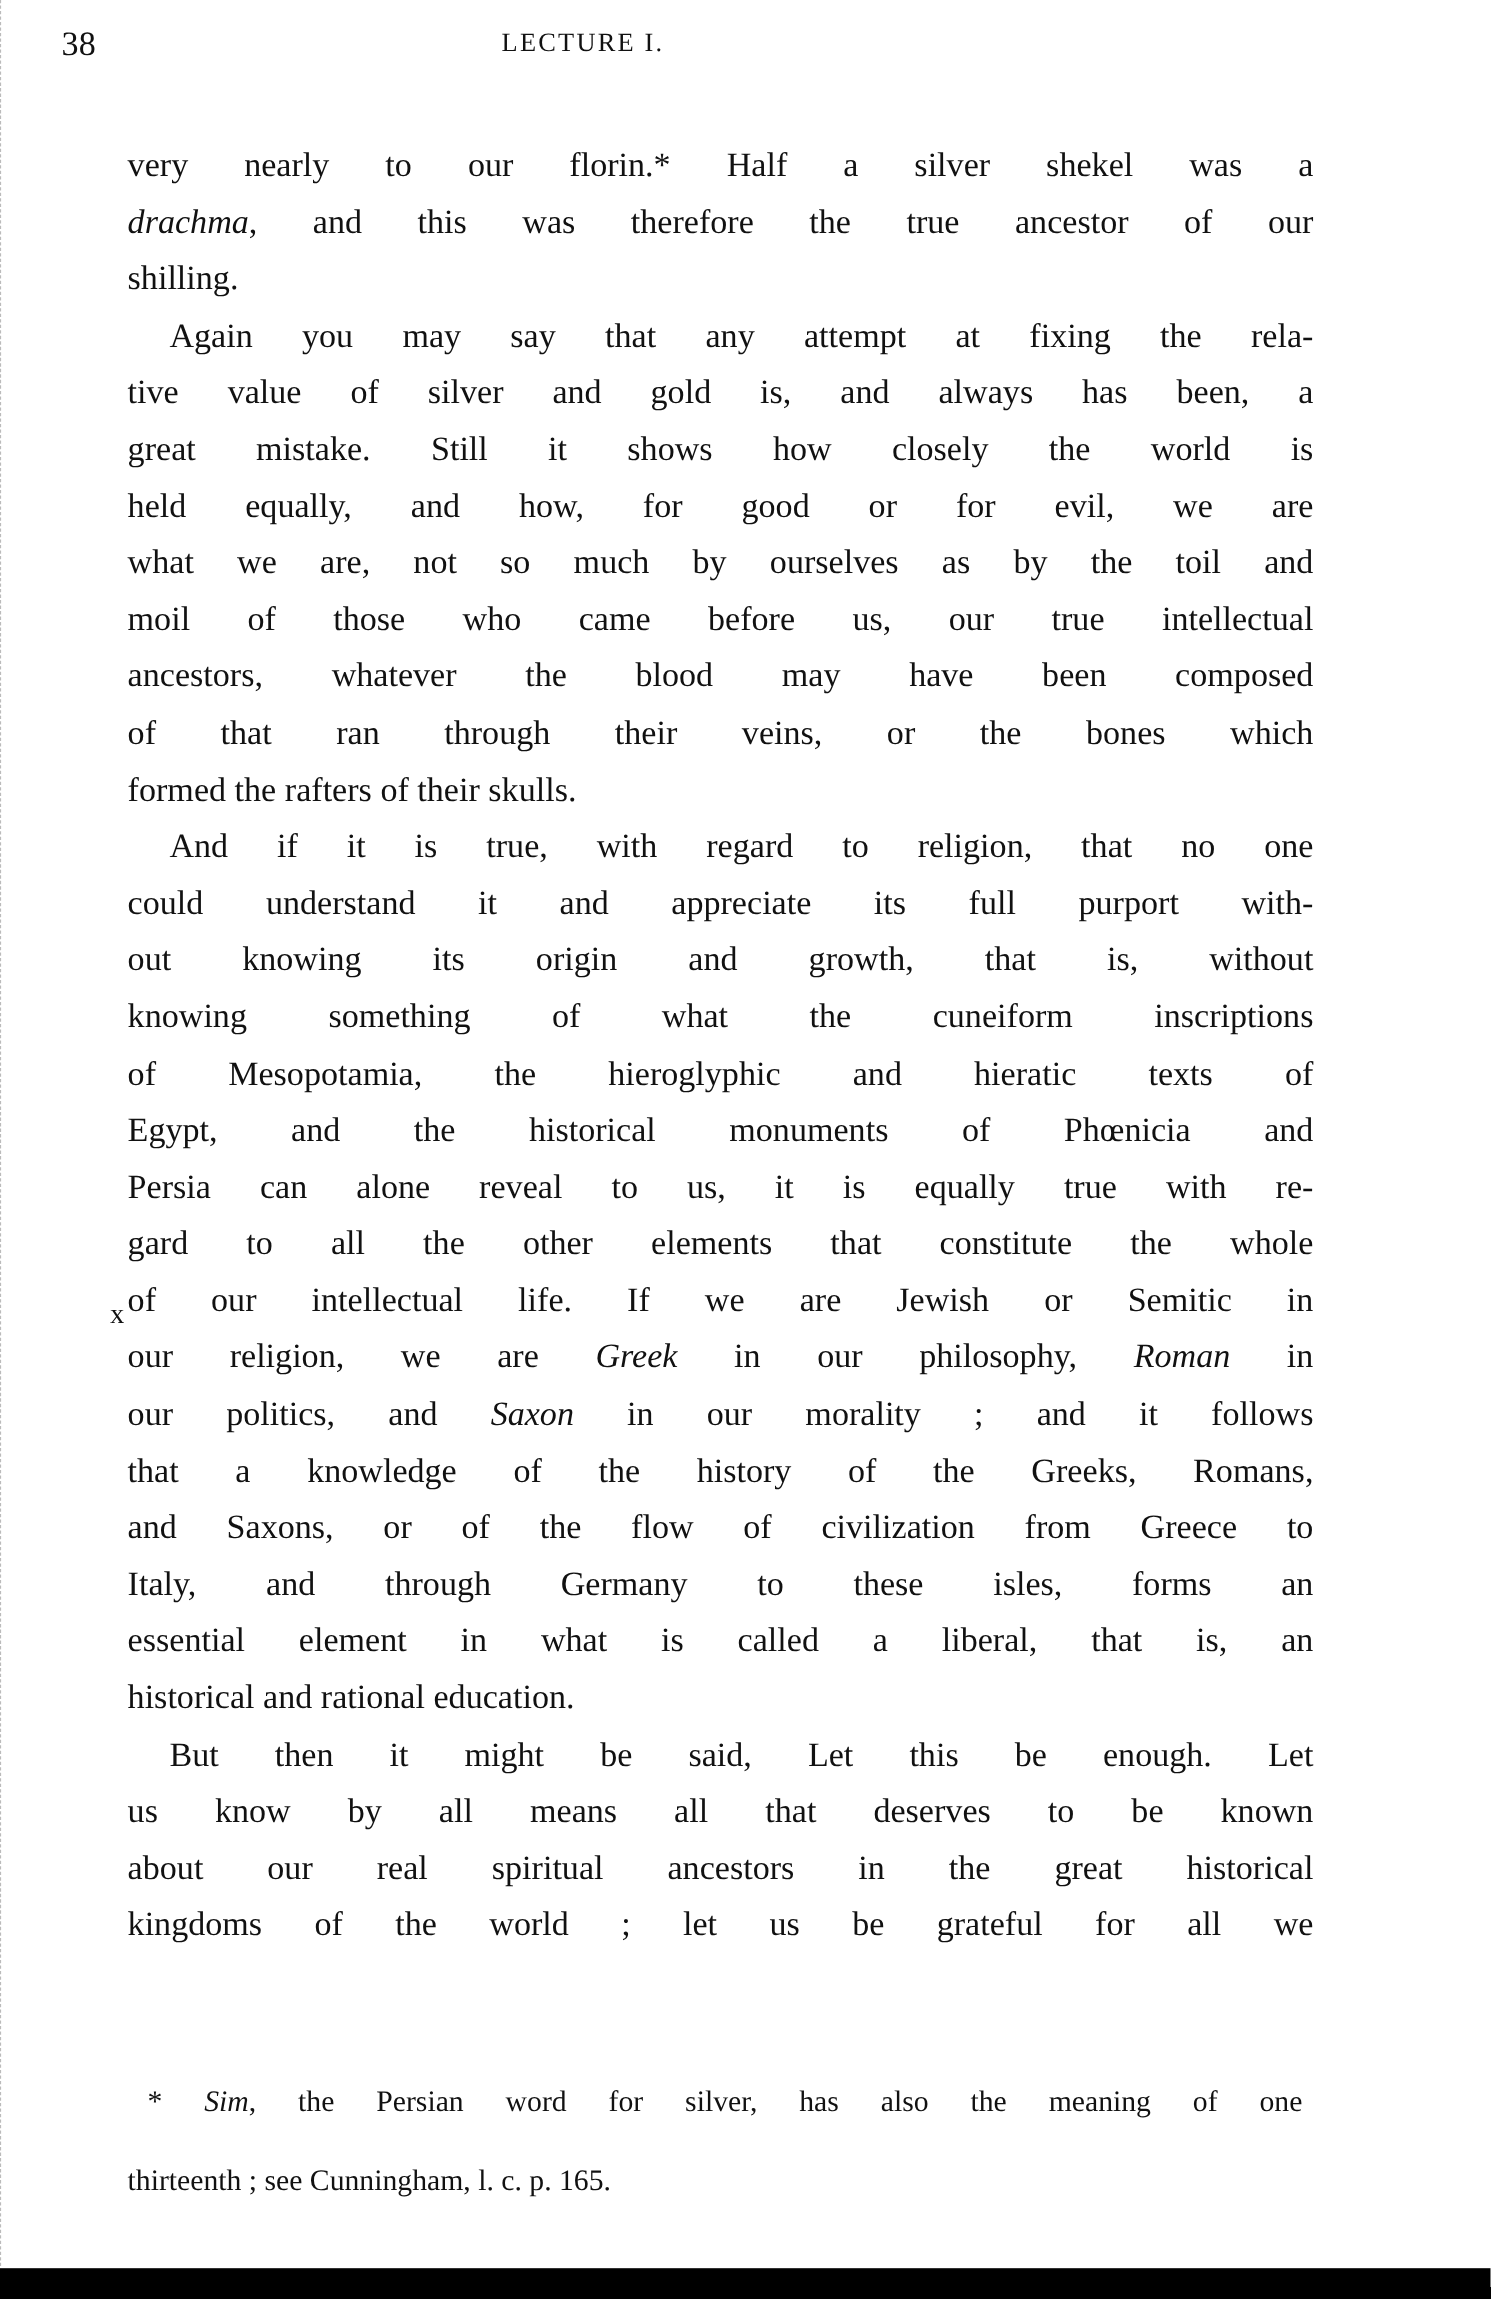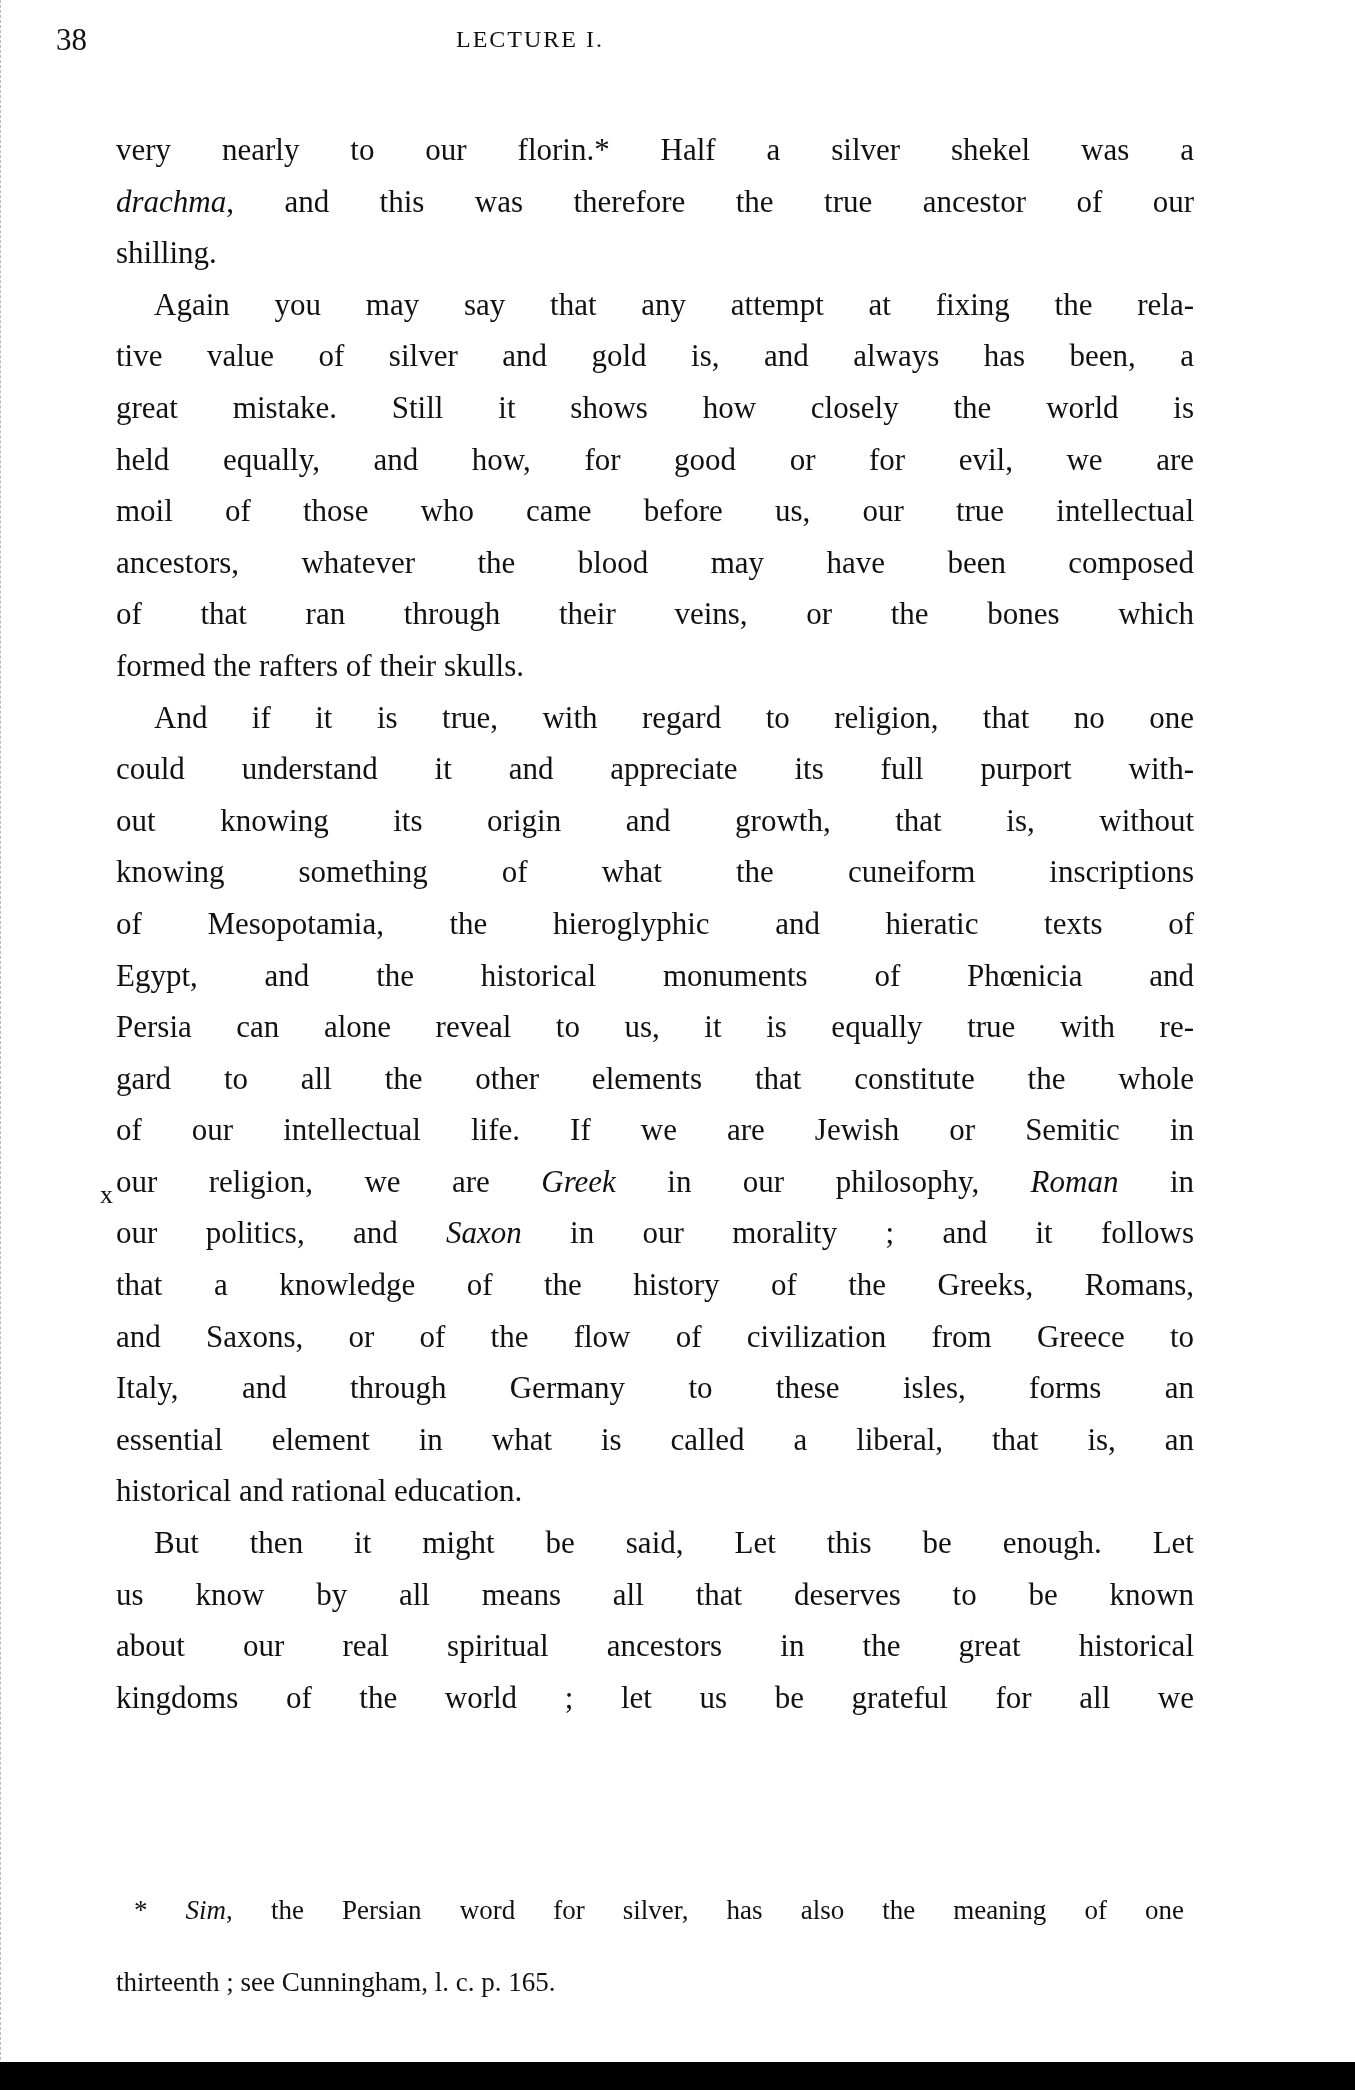--- a/index.html
+++ b/index.html
@@ -36,20 +36,21 @@
 </div>
 
 <div class="body-text" id="body-text">
     <div class="line"><span>very nearly to our florin.* Half a silver shekel was a</span></div>
     <div class="line"><i>drachma</i><span>, and this was therefore the true ancestor of our</span></div>
     <div class="line last"><span>shilling.</span></div>
     <div class="line indent"><span>Again you may say that any attempt at fixing the rela-</span></div>
     <div class="line"><span>tive value of silver and gold is, and always has been, a</span></div>
     <div class="line"><span>great mistake. Still it shows how closely the world is</span></div>
     <div class="line"><span>held equally, and how, for good or for evil, we are</span></div>
+    <div class="line"><span>what we are, not so much by ourselves as by the toil and</span></div>
     <div class="line"><span>moil of those who came before us, our true intellectual</span></div>
     <div class="line"><span>ancestors, whatever the blood may have been composed</span></div>
     <div class="line"><span>of that ran through their veins, or the bones which</span></div>
     <div class="line last"><span>formed the rafters of their skulls.</span></div>
     <div class="line indent"><span>And if it is true, with regard to religion, that no one</span></div>
     <div class="line"><span>could understand it and appreciate its full purport with-</span></div>
     <div class="line"><span>out knowing its origin and growth, that is, without</span></div>
     <div class="line"><span>knowing something of what the cuneiform inscriptions</span></div>
     <div class="line"><span>of Mesopotamia, the hieroglyphic and hieratic texts of</span></div>
     <div class="line"><span>Egypt, and the historical monuments of Phœnicia and</span></div>

